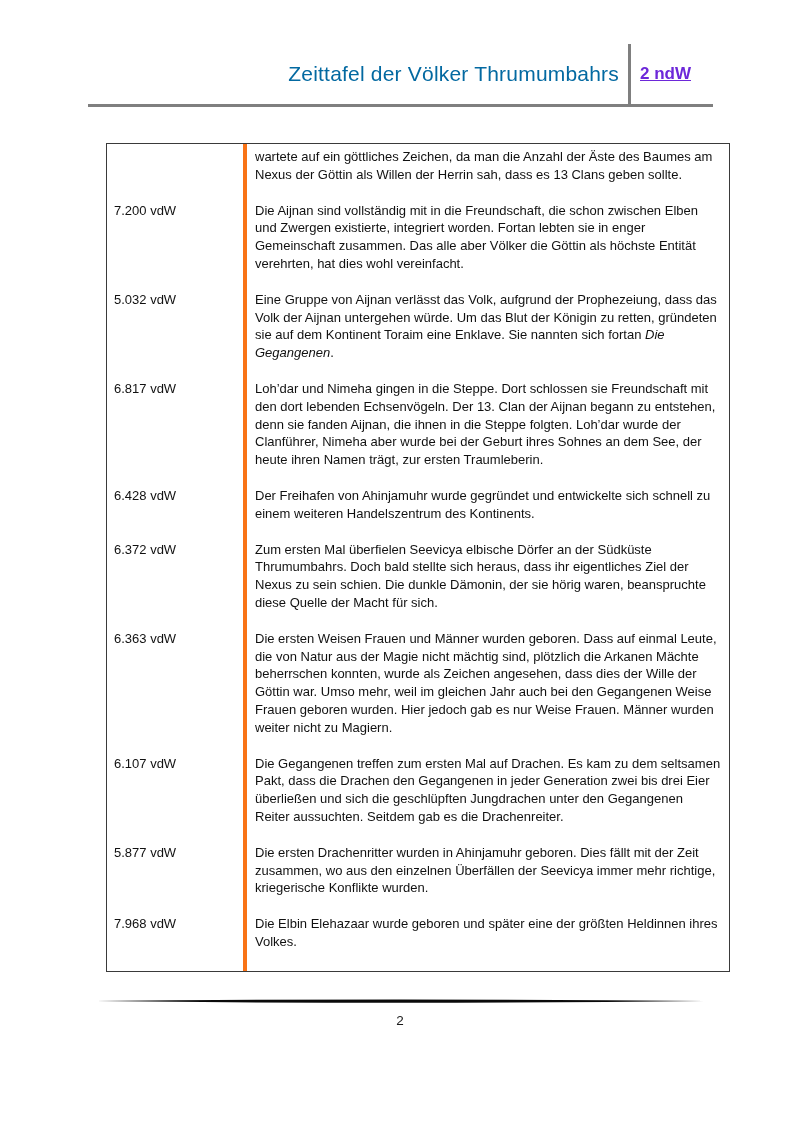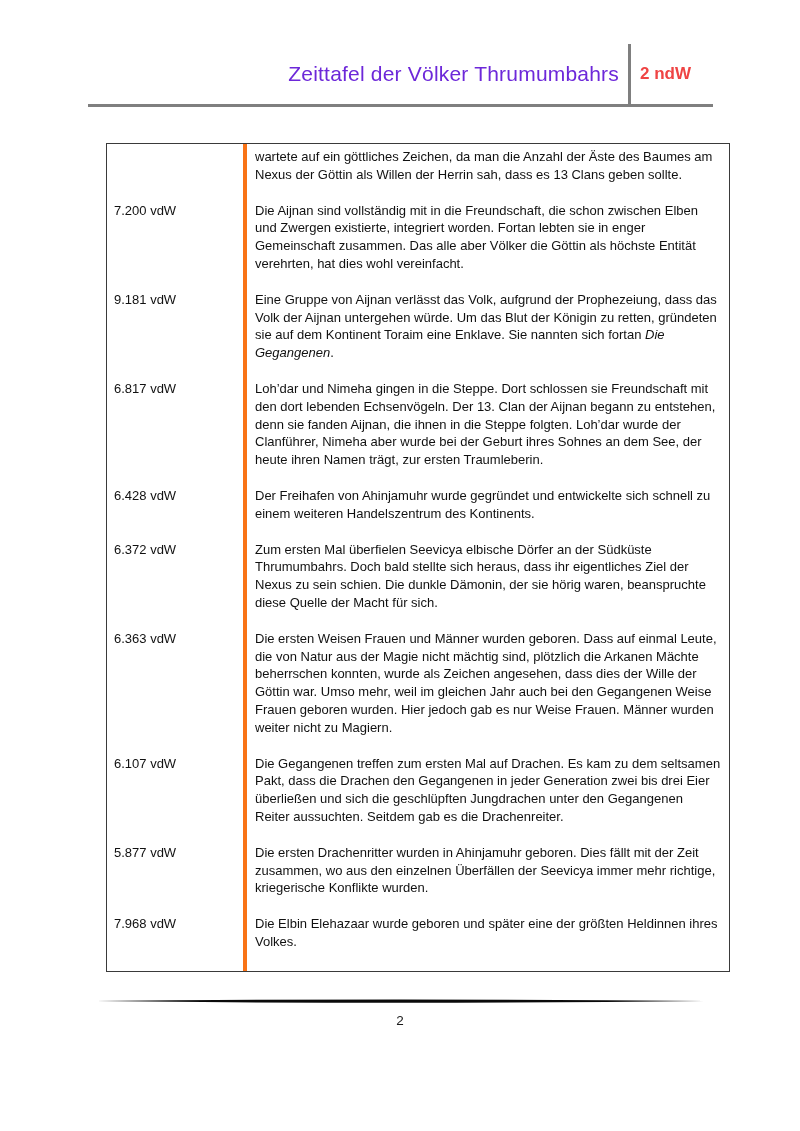--- a/index.html
+++ b/index.html
@@ -16,35 +16,36 @@
   .header-row {
     position: absolute; top: 44px; left: 88px;
     width: 624px; height: 60px;
     display: flex; align-items: center;
   }
   .doc-title {
     flex: 1 1 auto;
     text-align: right;
     font-size: 21px;
     letter-spacing: 0.2px;
-    color: #6d28d9;
+    color: #0369a1;
     padding-right: 9px;
     white-space: nowrap;
   }
   .vbar {
     width: 3px; align-self: stretch;
     background: #7f7f7f;
   }
   .section-badge {
     width: 72px;
     padding-left: 9px;
     font-size: 17px;
     font-weight: bold;
-    color: #ef4444;
+    color: #6d28d9;
     white-space: nowrap;
+    text-decoration: underline;
   }
   .hrule {
     position: absolute; top: 104px; left: 88px;
     width: 625px; height: 3px;
     background: #7f7f7f;
   }
 
   
   .timeline-table {
     position: absolute; top: 143px; left: 88px;
@@ -101,21 +102,21 @@
       <div class="date-cell"><span></span></div>
       <div class="desc-cell"><span>wartete auf ein göttliches Zeichen, da man die Anzahl der Äste des Baumes am Nexus der Göttin als Willen der Herrin sah, dass es 13 Clans geben sollte.</span></div>
     </div>
 
     <div class="trow">
       <div class="date-cell"><span>7.200 vdW</span></div>
       <div class="desc-cell"><span>Die Aijnan sind vollständig mit in die Freundschaft, die schon zwischen Elben und Zwergen existierte, integriert worden. Fortan lebten sie in enger Gemeinschaft zusammen. Das alle aber Völker die Göttin als höchste Entität verehrten, hat dies wohl vereinfacht.</span></div>
     </div>
 
     <div class="trow">
-      <div class="date-cell"><span>9.181 vdW</span></div>
+      <div class="date-cell"><span>5.032 vdW</span></div>
       <div class="desc-cell"><span>Eine Gruppe von Aijnan verlässt das Volk, aufgrund der Prophezeiung, dass das Volk der Aijnan untergehen würde. Um das Blut der Königin zu retten, gründeten sie auf dem Kontinent Toraim eine Enklave. Sie nannten sich fortan </span><em>Die Gegangenen</em><span>.</span></div>
     </div>
 
     <div class="trow">
       <div class="date-cell"><span>6.817 vdW</span></div>
       <div class="desc-cell"><span>Loh’dar und Nimeha gingen in die Steppe. Dort schlossen sie Freundschaft mit den dort lebenden Echsenvögeln. Der 13. Clan der Aijnan begann zu entstehen, denn sie fanden Aijnan, die ihnen in die Steppe folgten. Loh’dar wurde der Clanführer, Nimeha aber wurde bei der Geburt ihres Sohnes an dem See, der heute ihren Namen trägt, zur ersten Traumleberin.</span></div>
     </div>
 
     <div class="trow">
       <div class="date-cell"><span>6.428 vdW</span></div>

